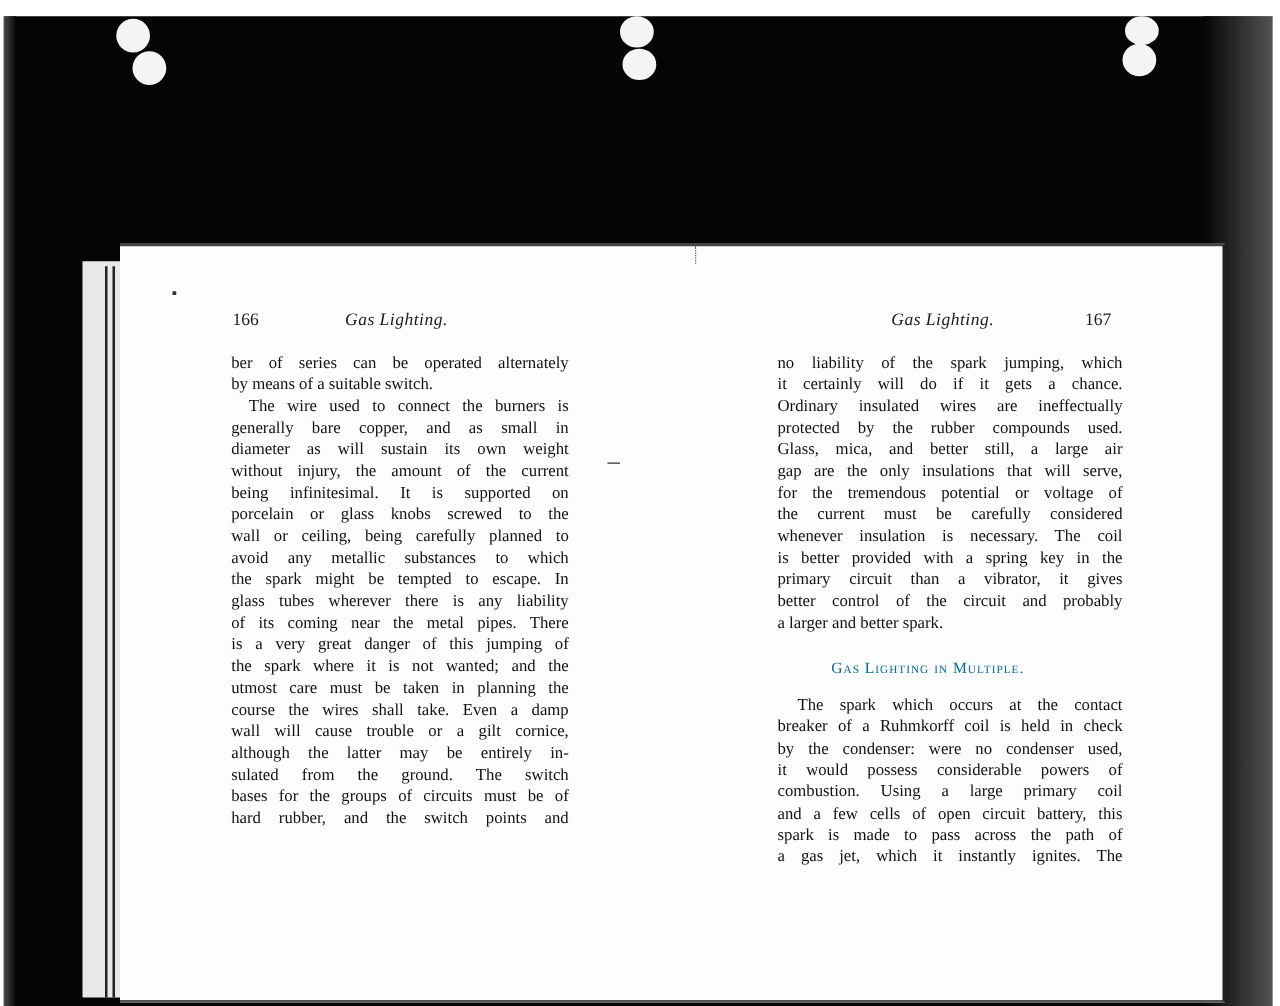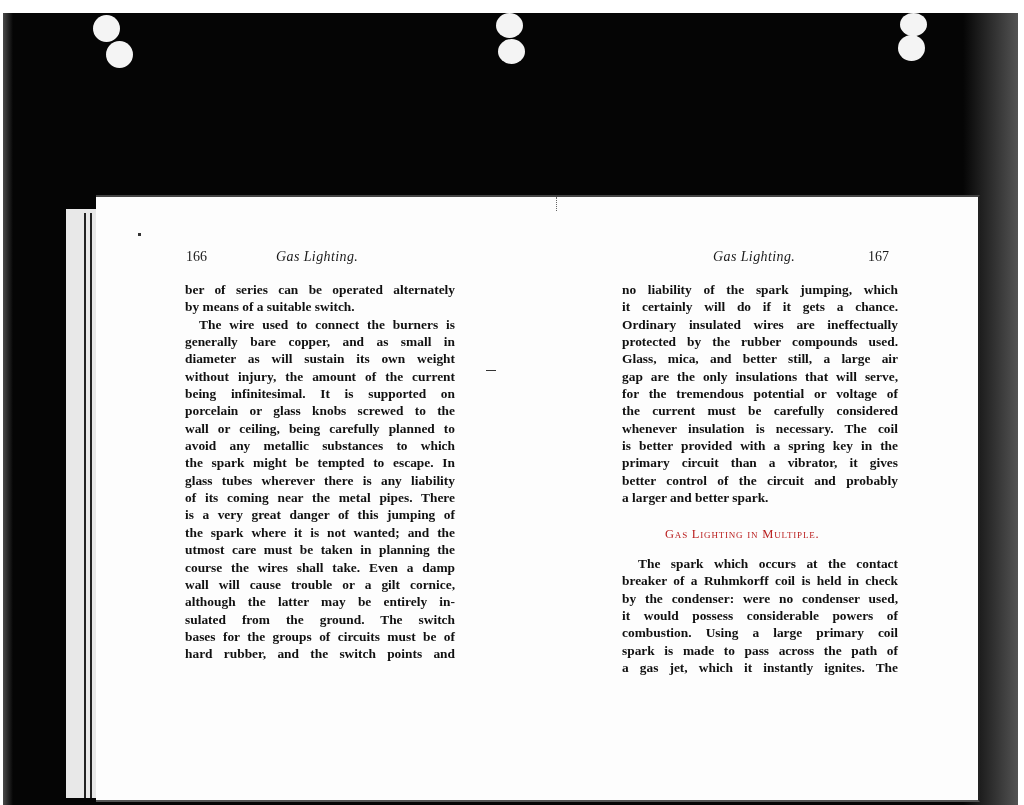--- a/index.html
+++ b/index.html
@@ -48,24 +48,24 @@
   .page.right { left:460px; width:422px; }
   .running-head {
     position:absolute; top:52px; font-size:14px; color:#1a1a1a;
   }
   .running-head .num { position:absolute; top:0; white-space:nowrap; }
   .running-head .title { position:absolute; top:0; font-style:italic; white-space:nowrap; letter-spacing:0.4px; }
   .body-text {
     position:absolute; font-size:13.4px; line-height:17.35px; color:#111;
     text-align:justify; text-align-last:justify;
   }
-  .body-text .line { display:block; white-space:nowrap;font-weight:bold; }
+  .body-text .line { display:block; white-space:nowrap; }
   .body-text .line.last { text-align-last:left; }
   .section-heading {
-    position:absolute; font-size:12.5px; letter-spacing:0.8px; color:#b91c1c;
+    position:absolute; font-size:12.5px; letter-spacing:0.8px; color:#0369a1;
     font-variant:small-caps; white-space:nowrap;
   }
   .gutter-marks {
     position:absolute; left:460px; top:0; width:2px; height:14px;
     border-left:1px dotted #666;
   }
   .speck { position:absolute; background:#333; }
 </style>
 </head>
 <body>
@@ -146,18 +146,19 @@
       </div>
 
       <div class="section-heading" style="left:109px;top:330px;">Gas Lighting in Multiple.</div>
 
       <div class="body-text" style="left:66px;top:358px;width:276px;">
         <span class="line" style="padding-left:16px;">The spark which occurs at the contact</span>
         <span class="line">breaker of a Ruhmkorff coil is held in check</span>
         <span class="line">by the condenser: were no condenser used,</span>
         <span class="line">it would possess considerable powers of</span>
         <span class="line">combustion. Using a large primary coil</span>
+        <span class="line">and a few cells of open circuit battery, this</span>
         <span class="line">spark is made to pass across the path of</span>
         <span class="line">a gas jet, which it instantly ignites. The</span>
       </div>
     </div>
   </div>
 </div>
 
 </body></html>

